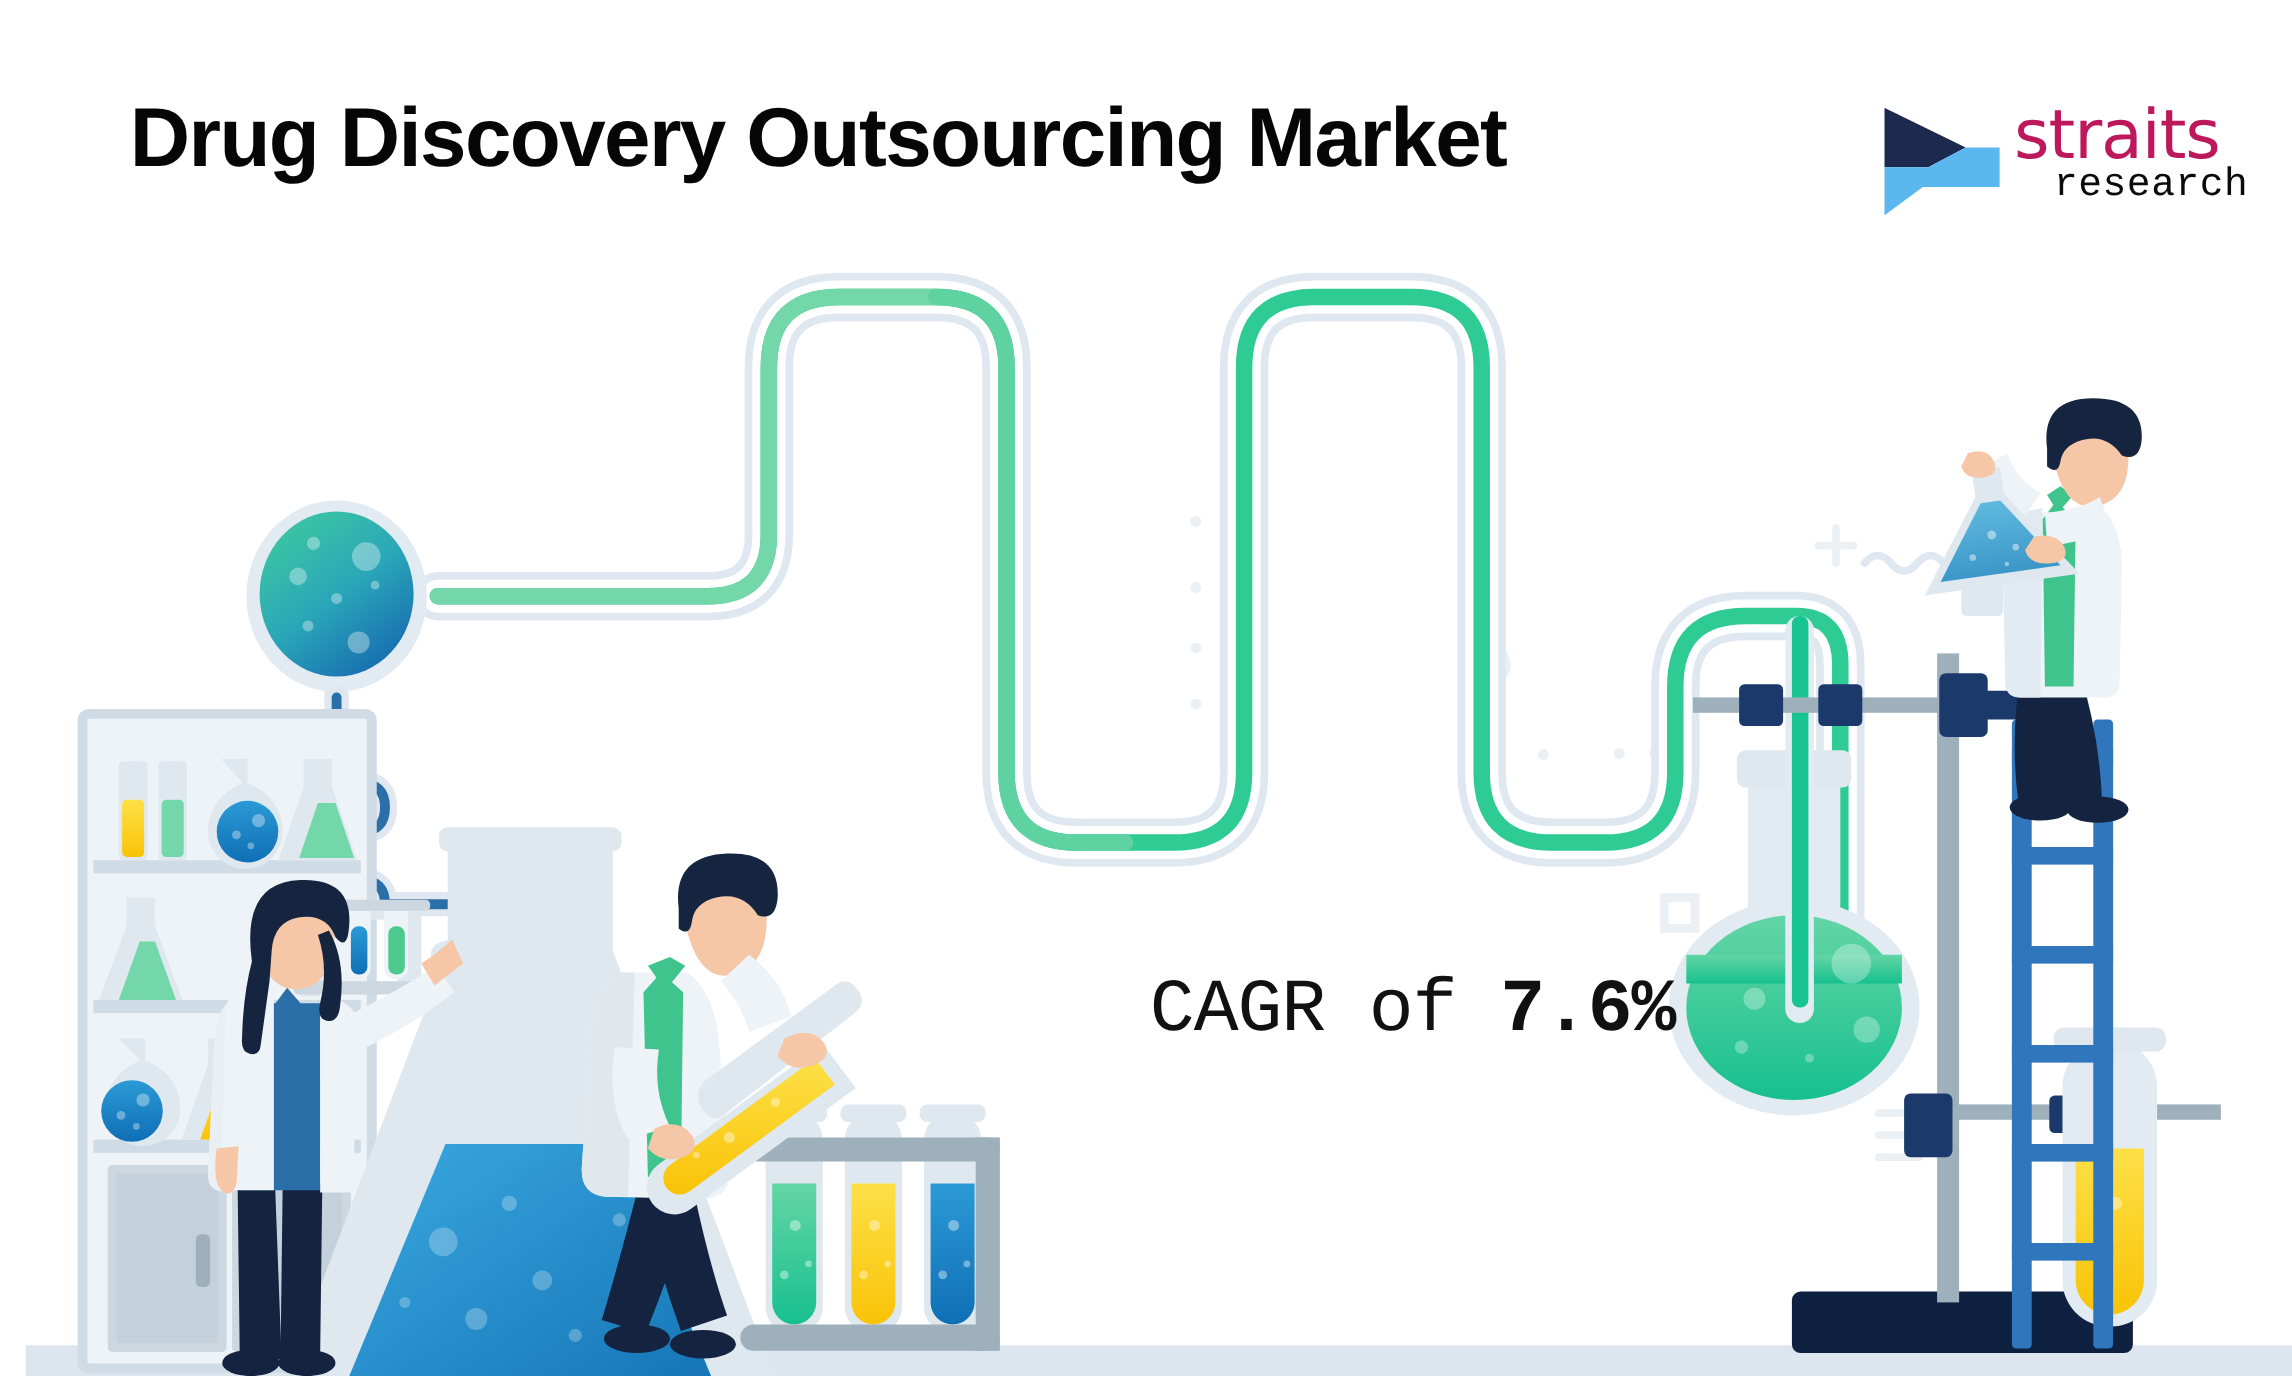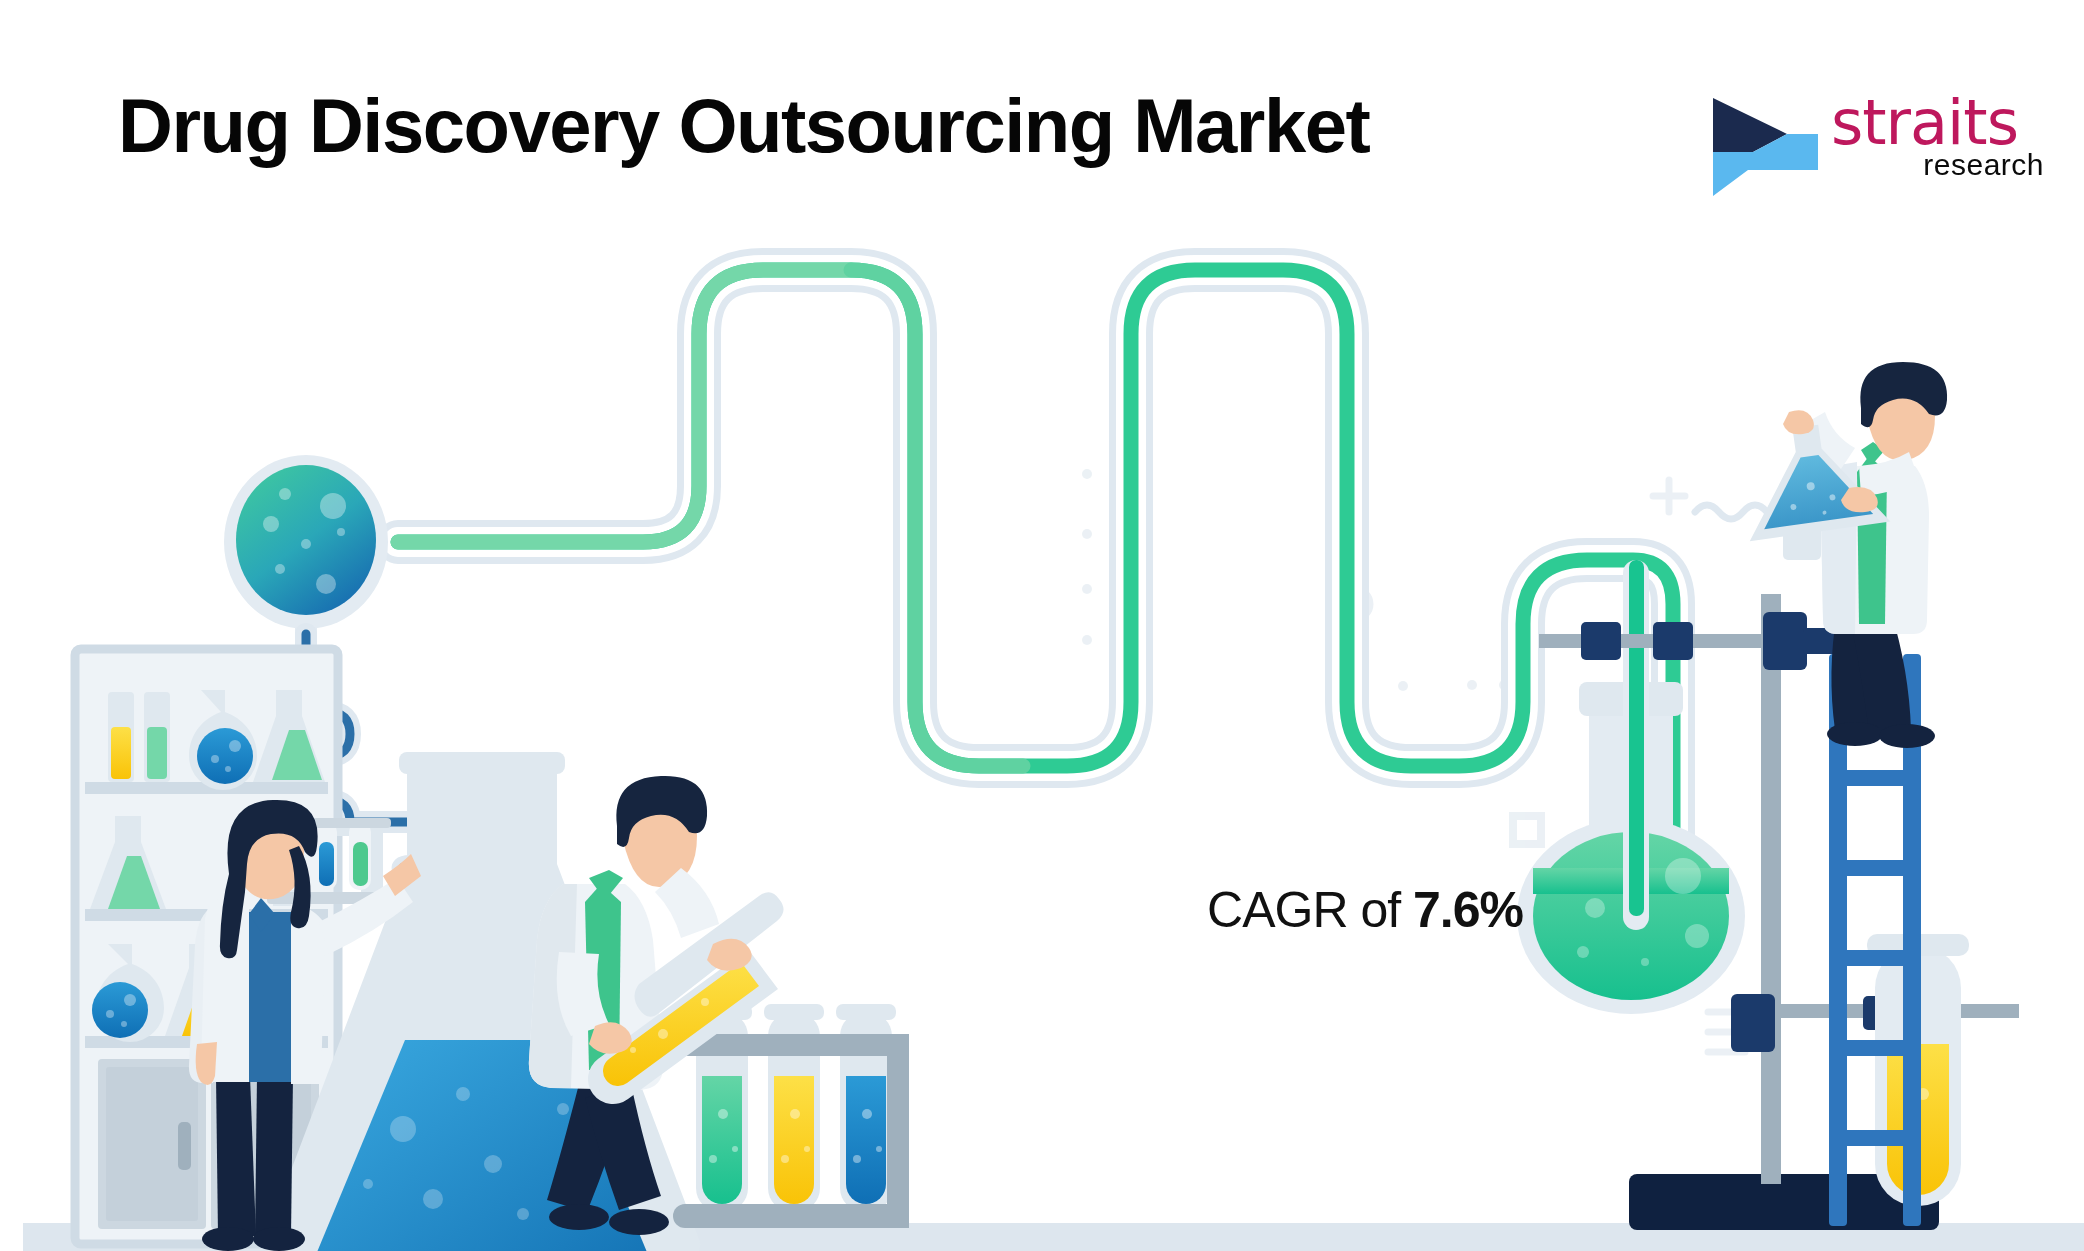--- a/index.html
+++ b/index.html
@@ -28,30 +28,30 @@
   #logo{left:1690px;top:70px;width:330px;height:130px;}
   #logo-mark{position:absolute;left:0;top:18px;width:105px;height:110px;}
   #logo-words{position:absolute;left:118px;top:10px;width:215px;height:120px;}
   #logo-straits{
     position:absolute;left:0;top:8px;
     font-size:62px;letter-spacing:-1px;color:#be185d;
     font-family:"DejaVu Sans", sans-serif;font-weight:400;line-height:1;
   }
   #logo-research{
     position:absolute;right:2px;top:66px;
-    font-size:30px;letter-spacing:0.5px;color:#0b0b0b;
-    font-family:Liberation Sans, sans-serif;font-weight:400;line-height:1;
+    font-size:36px;letter-spacing:0.5px;color:#0b0b0b;
+    font-family:Liberation Mono, monospace;font-weight:400;line-height:1;
   }
 
   
   #cagr{
     left:870px;top:880px;width:630px;
     text-align:right;color:#111;
   }
-  #cagr-line1{font-size:50px;line-height:1.04;letter-spacing:-1px;font-family:Liberation Sans, sans-serif;}
+  #cagr-line1{font-size:68px;line-height:1.04;letter-spacing:-1px;font-family:Liberation Mono, monospace;}
   #cagr-line1 b{font-weight:bold;}
   #cagr-line2{font-size:55px;line-height:1.12;letter-spacing:-1px;font-family:"DejaVu Sans", sans-serif;}
 </style>
 </head>
 <body>
 
 <div id="stage">
 
   <svg class="abs" style="left:0;top:0;" width="2084" height="1251" viewBox="0 0 2084 1251">
     <defs>

